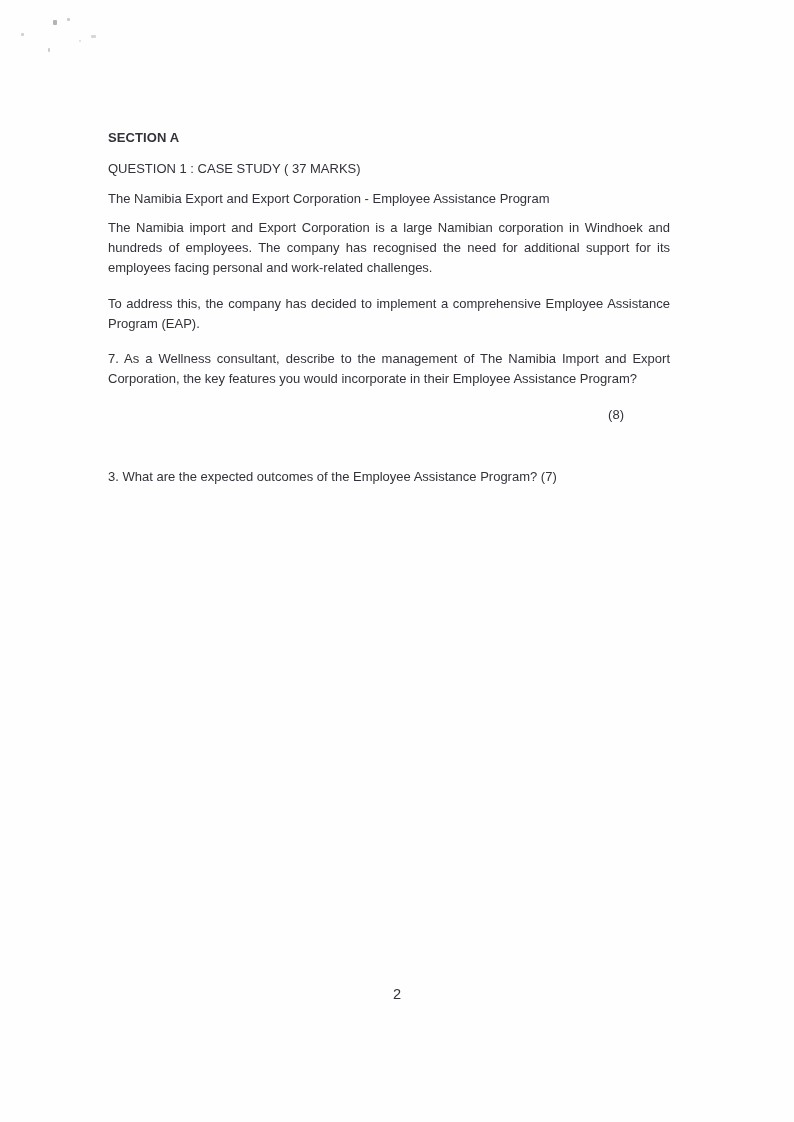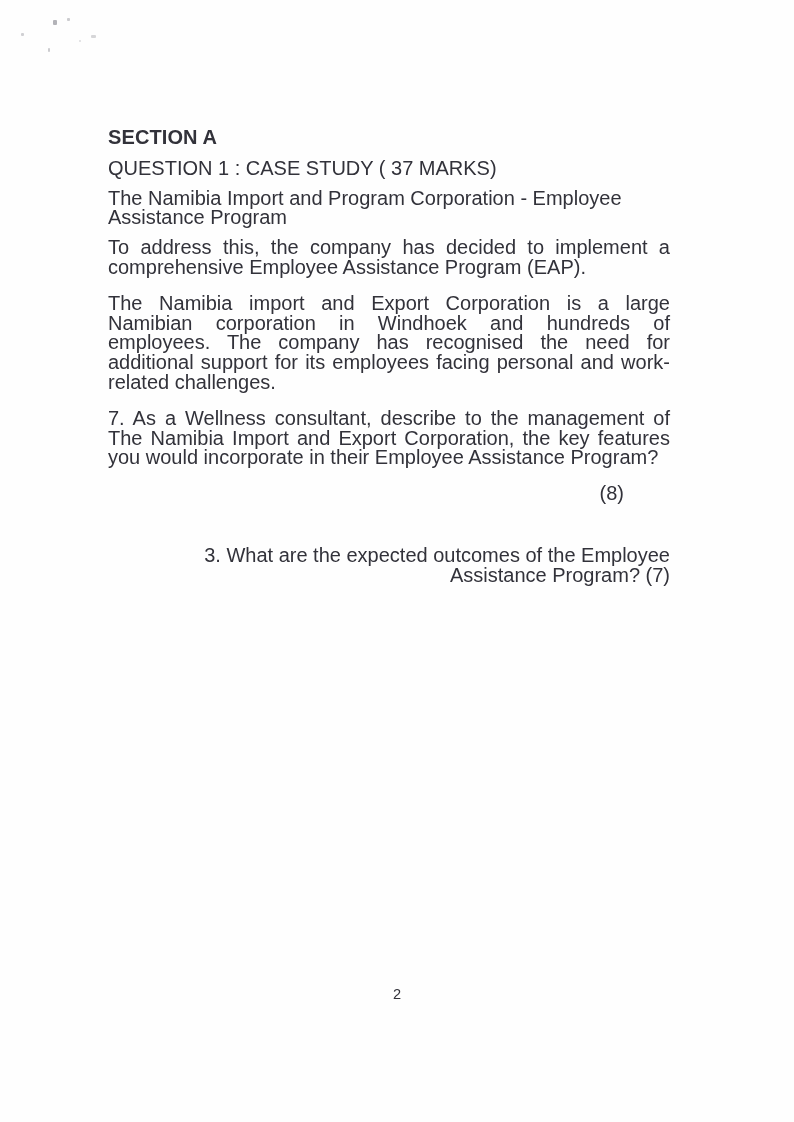--- a/index.html
+++ b/index.html
@@ -14,21 +14,21 @@
     background: #fefefe;
     font-family: "Liberation Sans", "DejaVu Sans", sans-serif;
     color: #32323a;
     overflow: hidden;
   }
   .content {
     position: absolute;
     left: 108px;
     top: 128px;
     width: 562px;
-    font-size: 20px;
+    font-size: 13px;
     line-height: 19.8px;
   }
   .section-heading {
     font-weight: bold;
     margin: 0 0 11px 0;
     letter-spacing: 0.1px;
   }
   .question-heading {
     margin: 0 0 10px 0;
   }
@@ -39,21 +39,21 @@
     margin: 0 0 16px 0;
     text-align: justify;
   }
   .marks-line {
     text-align: right;
     padding-right: 46px;
     margin: 0 0 9px 0;
   }
   .q3 {
     margin-top: 42px;
-    text-align: right;
+    text-align: left;
   }
   .page-number {
     position: absolute;
     left: 0;
     top: 986px;
     width: 794px;
     text-align: center;
     font-size: 14.6px;
     color: #32323a;
   }
@@ -81,25 +81,25 @@
   <span class="speck s4"></span>
   <span class="speck s5"></span>
   <span class="speck s6"></span>
 
   <div class="content">
 
     <p class="section-heading">SECTION A</p>
 
     <p class="question-heading">QUESTION 1  : CASE STUDY ( 37 MARKS)</p>
 
-    <p class="case-title">The Namibia Import and Program Corporation - Employee Assistance Program</p>
+    <p class="case-title">The Namibia Export and Export Corporation - Employee Assistance Program</p>
+
+    <p class="para">The Namibia import and Export Corporation is a large Namibian corporation in Windhoek and hundreds of employees. The company has recognised the need for additional support for its employees facing personal and work-related challenges.</p>
 
     <p class="para">To address this, the company has decided to implement a comprehensive Employee Assistance Program (EAP).</p>
-
-    <p class="para">The Namibia import and Export Corporation is a large Namibian corporation in Windhoek and hundreds of employees. The company has recognised the need for additional support for its employees facing personal and work-related challenges.</p>
 
     <p class="para">7. As a Wellness consultant, describe to the management of The Namibia Import and Export Corporation, the key features you would incorporate in their Employee Assistance Program?</p>
 
     <p class="marks-line">(8)</p>
 
 
     <p class="para q3">3. What are the expected outcomes of the Employee Assistance Program? (7)</p>
 
   </div>
 

